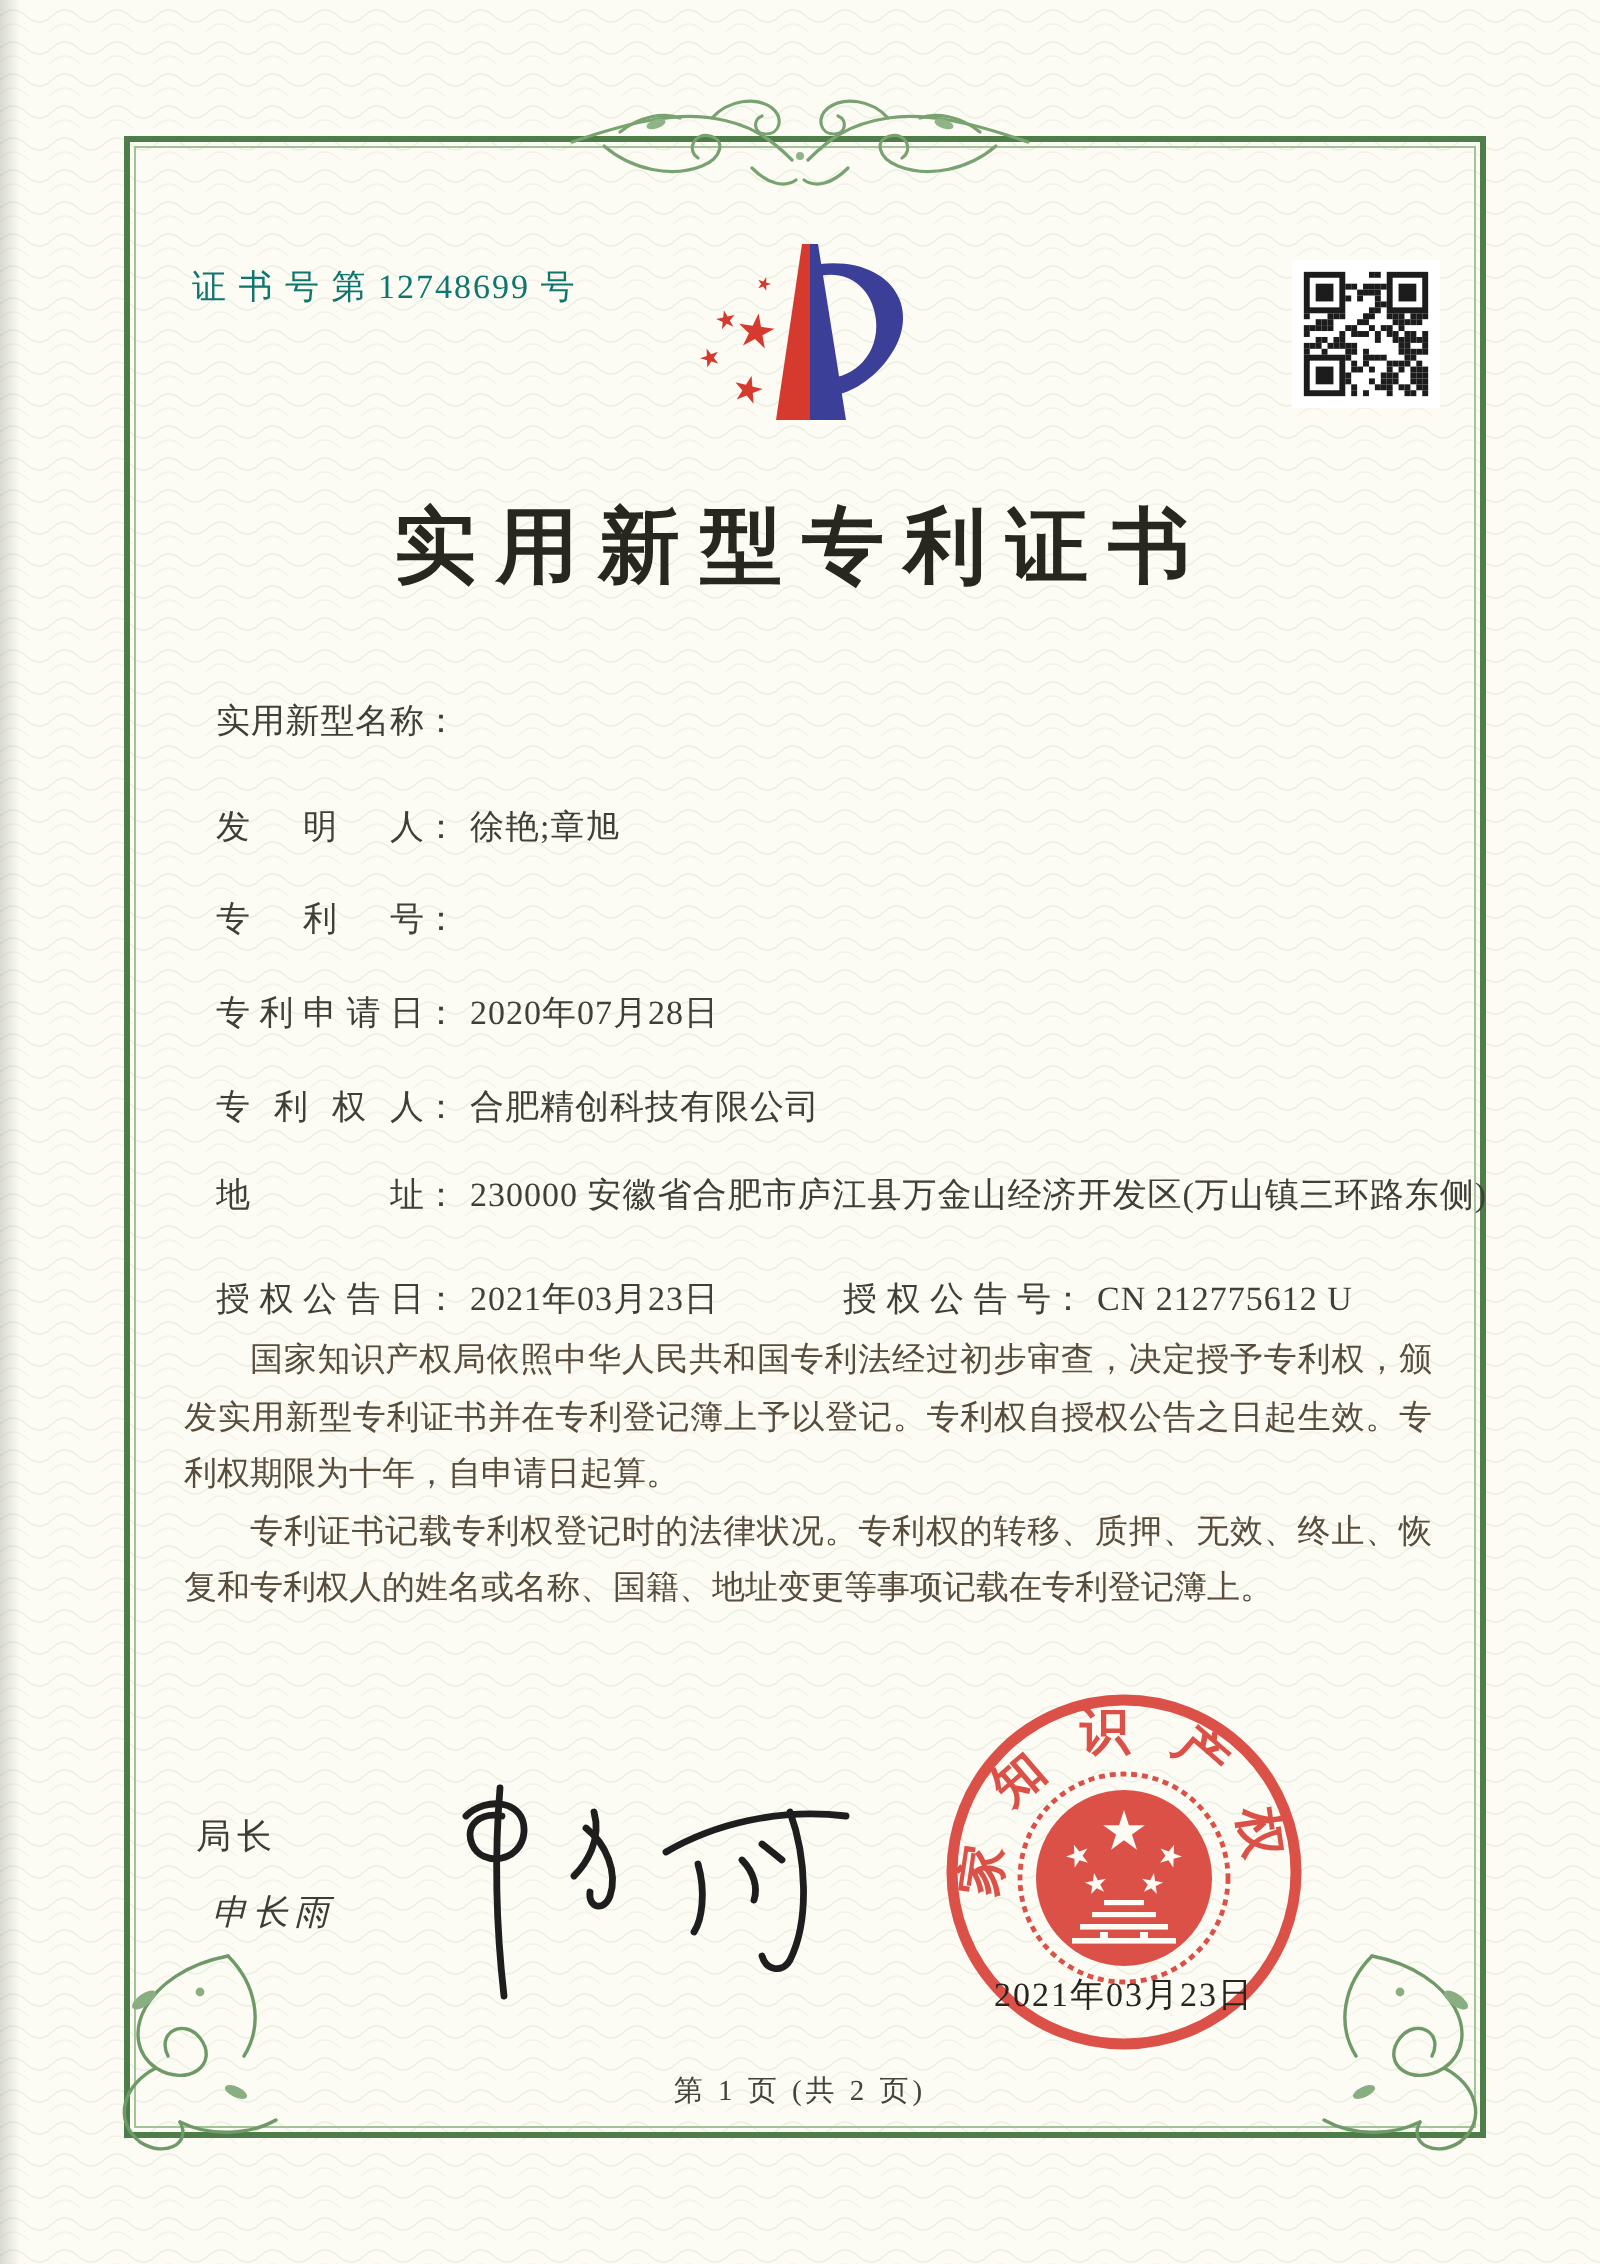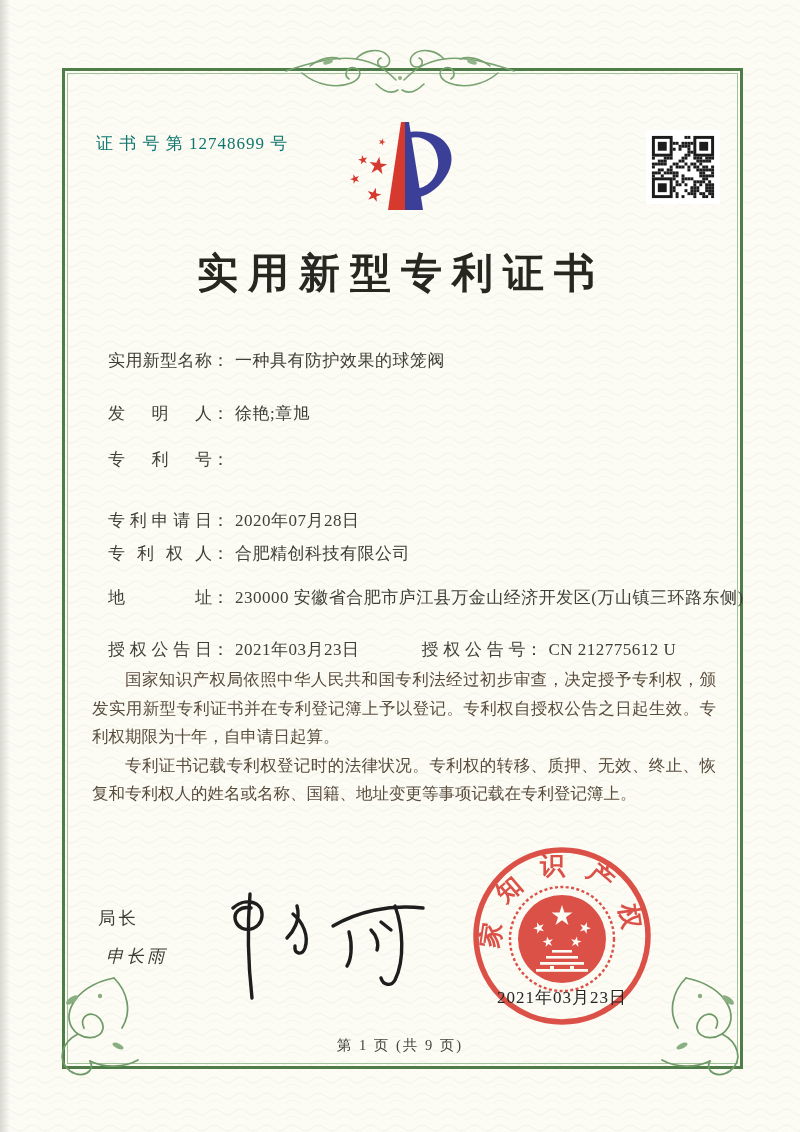--- a/index.html
+++ b/index.html
@@ -309,32 +309,31 @@
         <rect x="3" y="17" width="5" height="5" fill="#ffffff"></rect>
         <rect x="4" y="18" width="3" height="3" fill="#1c1c1c"></rect>
       </g>
   </svg>
 
   <div class="title">实用新型专利证书</div>
 
   <div class="row" style="top:348px">
     <span class="lab">实用新型名称</span>
       <span class="colon">：</span>
-    <span class="val">一种具有防护效果的球笼阀</span>
   </div>
   <div class="row" style="top:401px">
     <span class="lab">发明人</span>
       <span class="colon">：</span>
     <span class="val">徐艳;章旭</span>
   </div>
   <div class="row" style="top:447px">
     <span class="lab">专利号</span>
       <span class="colon">：</span>
   </div>
-  <div class="row" style="top:508px">
+  <div class="row" style="top:494px">
     <span class="lab">专利申请日</span>
       <span class="colon">：</span>
     <span class="val">2020年07月28日</span>
   </div>
   <div class="row" style="top:541px">
     <span class="lab">专利权人</span>
       <span class="colon">：</span>
     <span class="val">合肥精创科技有限公司</span>
   </div>
   <div class="row" style="top:585px">
@@ -394,15 +393,15 @@
       <rect x="90" y="114" width="20" height="2.6"></rect>
       <rect x="84" y="120" width="32" height="2.6"></rect>
       <rect x="78" y="126" width="44" height="2.8"></rect>
       <rect x="74" y="133" width="52" height="2.8"></rect>
       <rect x="88" y="130" width="4" height="3"></rect>
       <rect x="108" y="130" width="4" height="3"></rect>
     </g>
   </svg>
   <div class="seal-date">2021年03月23日</div>
 
-  <div class="page-info">第 1 页 (共 9 页)</div>
+  <div class="page-info">第 1 页 (共 2 页)</div>
 
 </div>
 
 </body></html>

